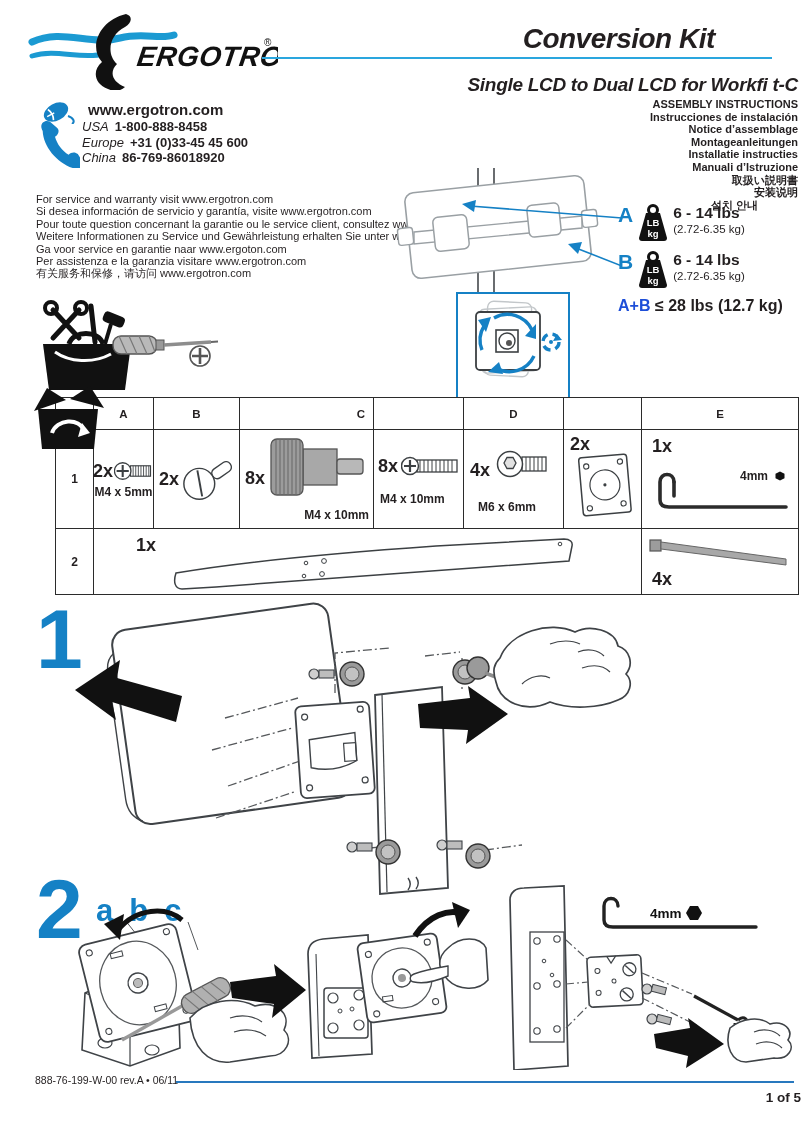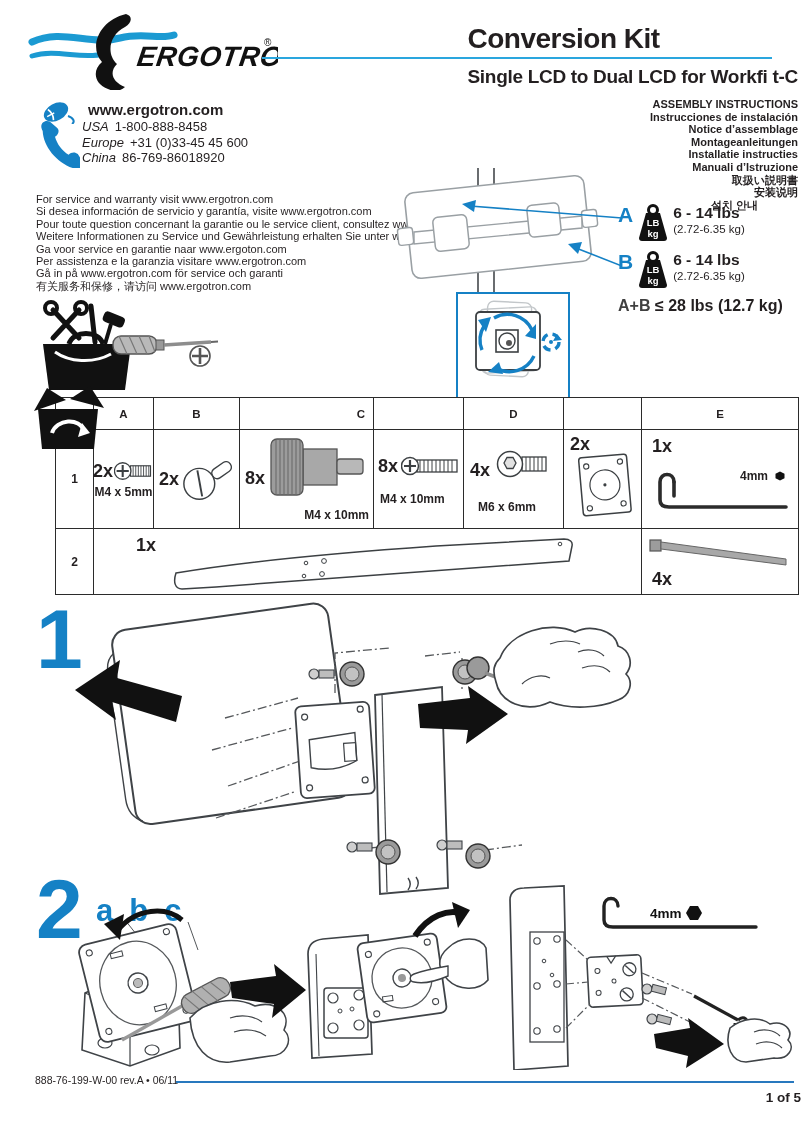--- a/index.html
+++ b/index.html
@@ -1,43 +1,43 @@
 <!DOCTYPE html>
 <html><head>
 <meta charset="utf-8">
 <style>
   html,body{margin:0;padding:0;background:#9a9a9a;}
   .page{position:relative;width:802px;height:1134px;background:#fff;margin:0 auto;
         font-family:"Liberation Sans",sans-serif;color:#231f20;overflow:hidden;}
   .abs{position:absolute;}
   svg{display:block;}
   
-  .titleblock{right:4px;top:24px;text-align:left;}
+  .titleblock{right:4px;top:24px;text-align:center;font-style:italic;}
   .title{font-size:28px;font-weight:800;letter-spacing:-0.5px;padding-right:28px;line-height:1.05;}
-  .subtitle{font-size:19px;font-weight:800;margin-top:13px;letter-spacing:-0.3px;}
+  .subtitle{font-size:19px;font-weight:800;margin-top:21px;letter-spacing:-0.3px;}
   .toprule{left:262px;top:57px;width:510px;height:2.4px;background:#2aa6de;}
   
   .website{left:88px;top:101px;font-size:15px;font-weight:800;}
   .phones{left:82px;top:119px;font-size:13px;line-height:15.5px;}
   .phones .region{font-style:italic;margin-right:6px;}
-  .phones .num{font-weight:400;}
+  .phones .num{font-weight:700;}
   
   .service{left:36px;top:173px;font-size:11px;line-height:12.4px;margin-top:20px;}
   .service div{white-space:nowrap;}
   
   .assembly{right:4px;top:98px;text-align:right;font-size:11px;font-weight:800;line-height:12.6px;}
   .assembly .kr{padding-right:40px;font-weight:700;}
   
   .wrow{display:flex;align-items:flex-start;}
   .wlabel{color:#1581c5;font-weight:800;font-size:21px;margin-right:5px;line-height:1;}
   .wtext{margin-left:5px;}
   .wlbs{font-size:15.5px;font-weight:700;}
   .wkg{font-size:11.5px;margin-top:1px;}
   .wtotal{left:618px;top:297px;font-size:16px;font-weight:800;}
-  .wtotal .blue{color:#404040;}
+  .wtotal .blue{color:#1d4ed8;}
   
   .parts-table{left:55px;top:397px;display:grid;
      grid-template-columns:38px 60px 86px 134px 90px 100px 78px 156px;
      grid-template-rows:32px 99px 65px;border:1.6px solid #2b2b2b;background:#fff;}
   .ptc{border-right:1.4px solid #2b2b2b;border-bottom:1.4px solid #2b2b2b;position:relative;background:#fff;}
   .ptc.lastcol{border-right:none;}
   .ptc.lastrow{border-bottom:none;}
   .pth{display:flex;align-items:center;justify-content:center;font-size:11.5px;font-weight:800;}
   .pth.right{justify-content:flex-end;padding-right:8px;}
   .rownum{display:flex;align-items:center;justify-content:center;font-size:12px;font-weight:700;}
@@ -104,21 +104,20 @@
     <div><span class="region">China</span><span class="num">86-769-86018920</span></div>
   </div>
 
   <div class="abs service">
     <div>For service and warranty visit www.ergotron.com</div>
     <div>Si desea información de servicio y garantía, visite www.ergotron.com</div>
     <div>Pour toute question concernant la garantie ou le service client, consultez www.ergotron.com</div>
     <div>Weitere Informationen zu Service und Gewährleistung erhalten Sie unter www.ergotron.com.</div>
     <div>Ga voor service en garantie naar www.ergoton.com</div>
     <div>Per assistenza e la garanzia visitare www.ergotron.com</div>
-    <div>Gå in på www.ergotron.com för service och garanti</div>
     <div>有关服务和保修，请访问 www.ergotron.com</div>
   </div>
 
   <div class="abs assembly">
     <div>ASSEMBLY INSTRUCTIONS</div>
     <div>Instrucciones de instalación</div>
     <div>Notice d’assemblage</div>
     <div>Montageanleitungen</div>
     <div>Installatie instructies</div>
     <div>Manuali d’Istruzione</div>

